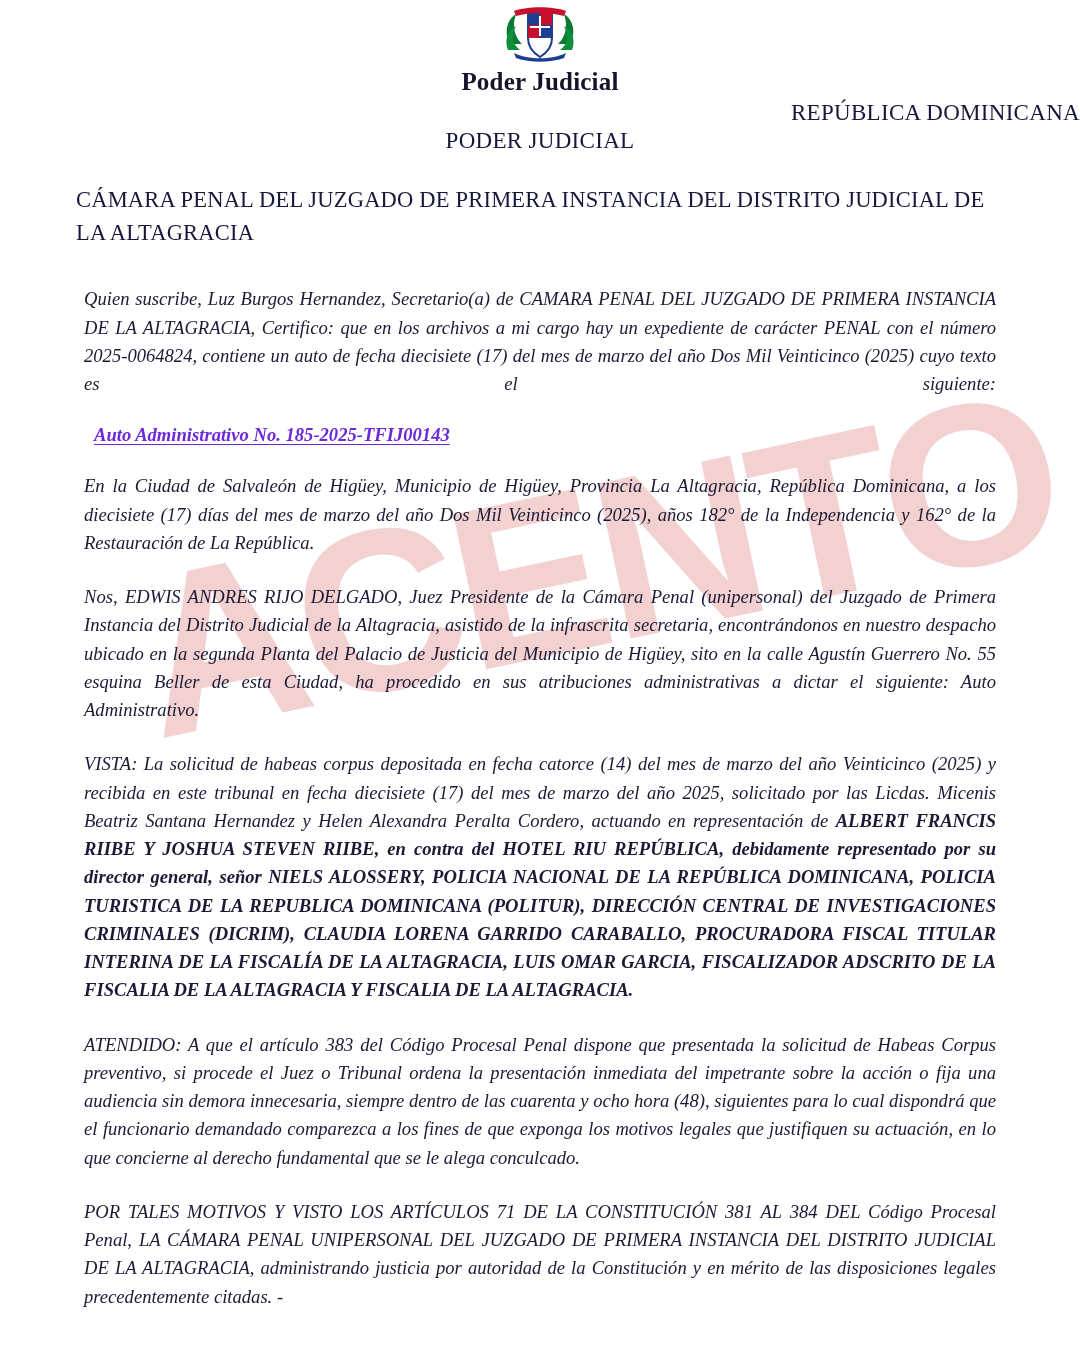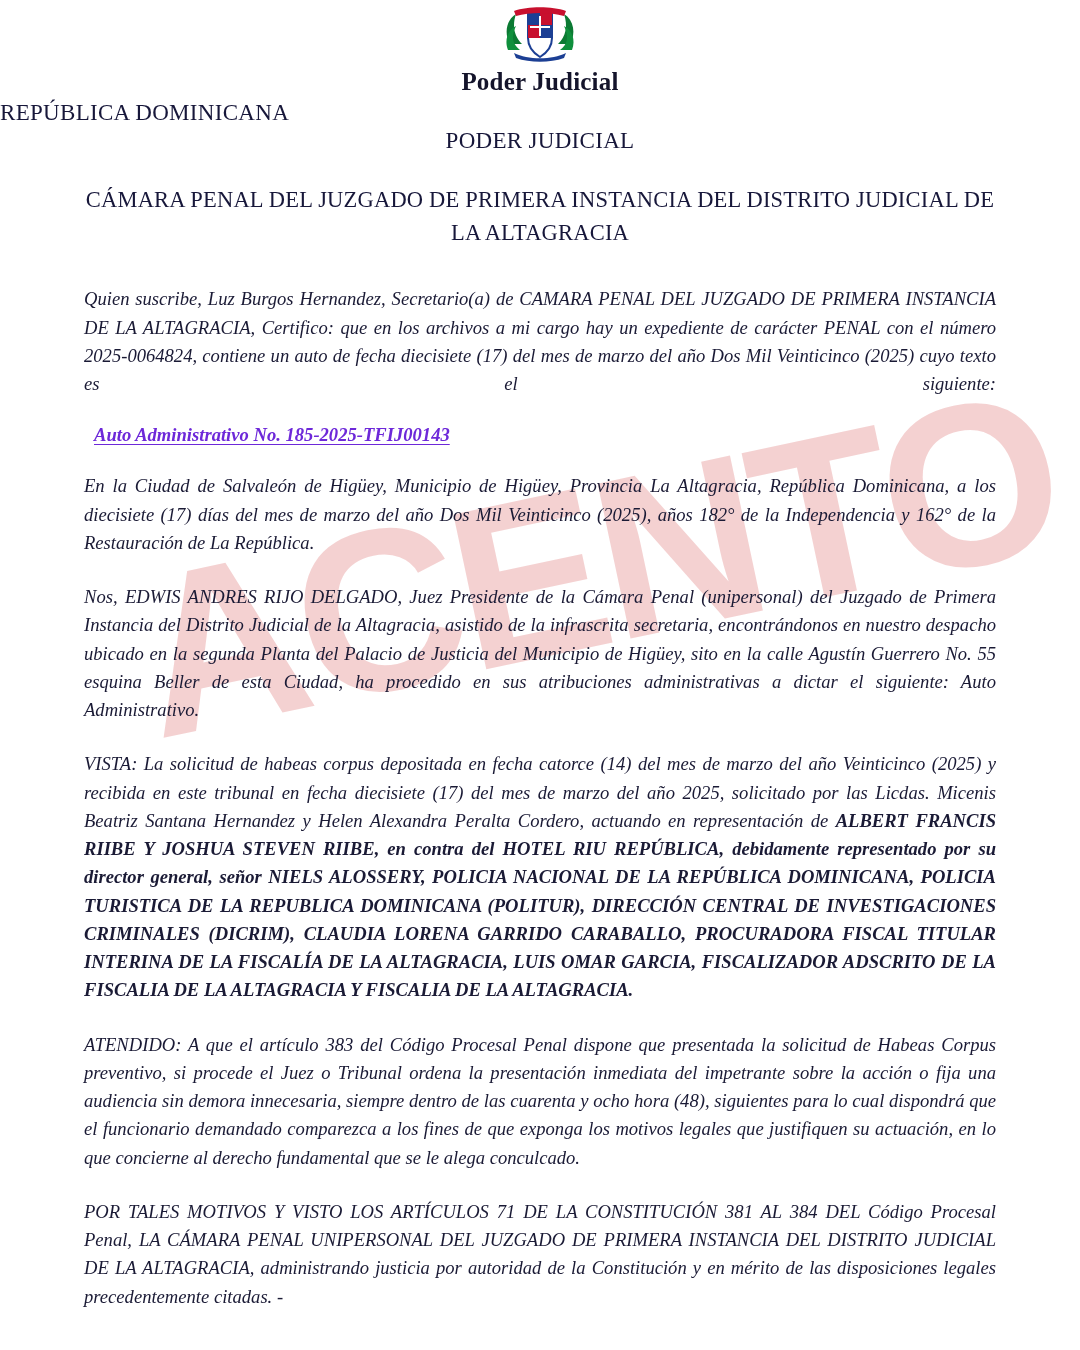--- a/index.html
+++ b/index.html
@@ -65,36 +65,36 @@
   .brand {
     text-align: center;
     font-family: "Liberation Serif", serif;
     font-weight: bold;
     font-size: 25px;
     color: #14142b;
     margin-top: 2px;
     letter-spacing: 0.2px;
   }
   .rep-line {
-    text-align: left;
+    text-align: right;
     font-size: 23px;
     color: #17173a;
     margin-top: 4px;
     letter-spacing: 0.3px;
   }
   .rep-line2 {
     text-align: center;
     font-size: 23px;
     color: #17173a;
     margin-top: 2px;
     letter-spacing: 0.3px;
   }
 
   .court-title {
-    text-align: center;
+    text-align: left;
     font-size: 22.5px;
     color: #17173a;
     margin: 30px 76px 0 76px;
     line-height: 1.45;
     letter-spacing: 0.2px;
   }
 
   .body-wrap {
     margin: 0 84px;
     position: relative;

